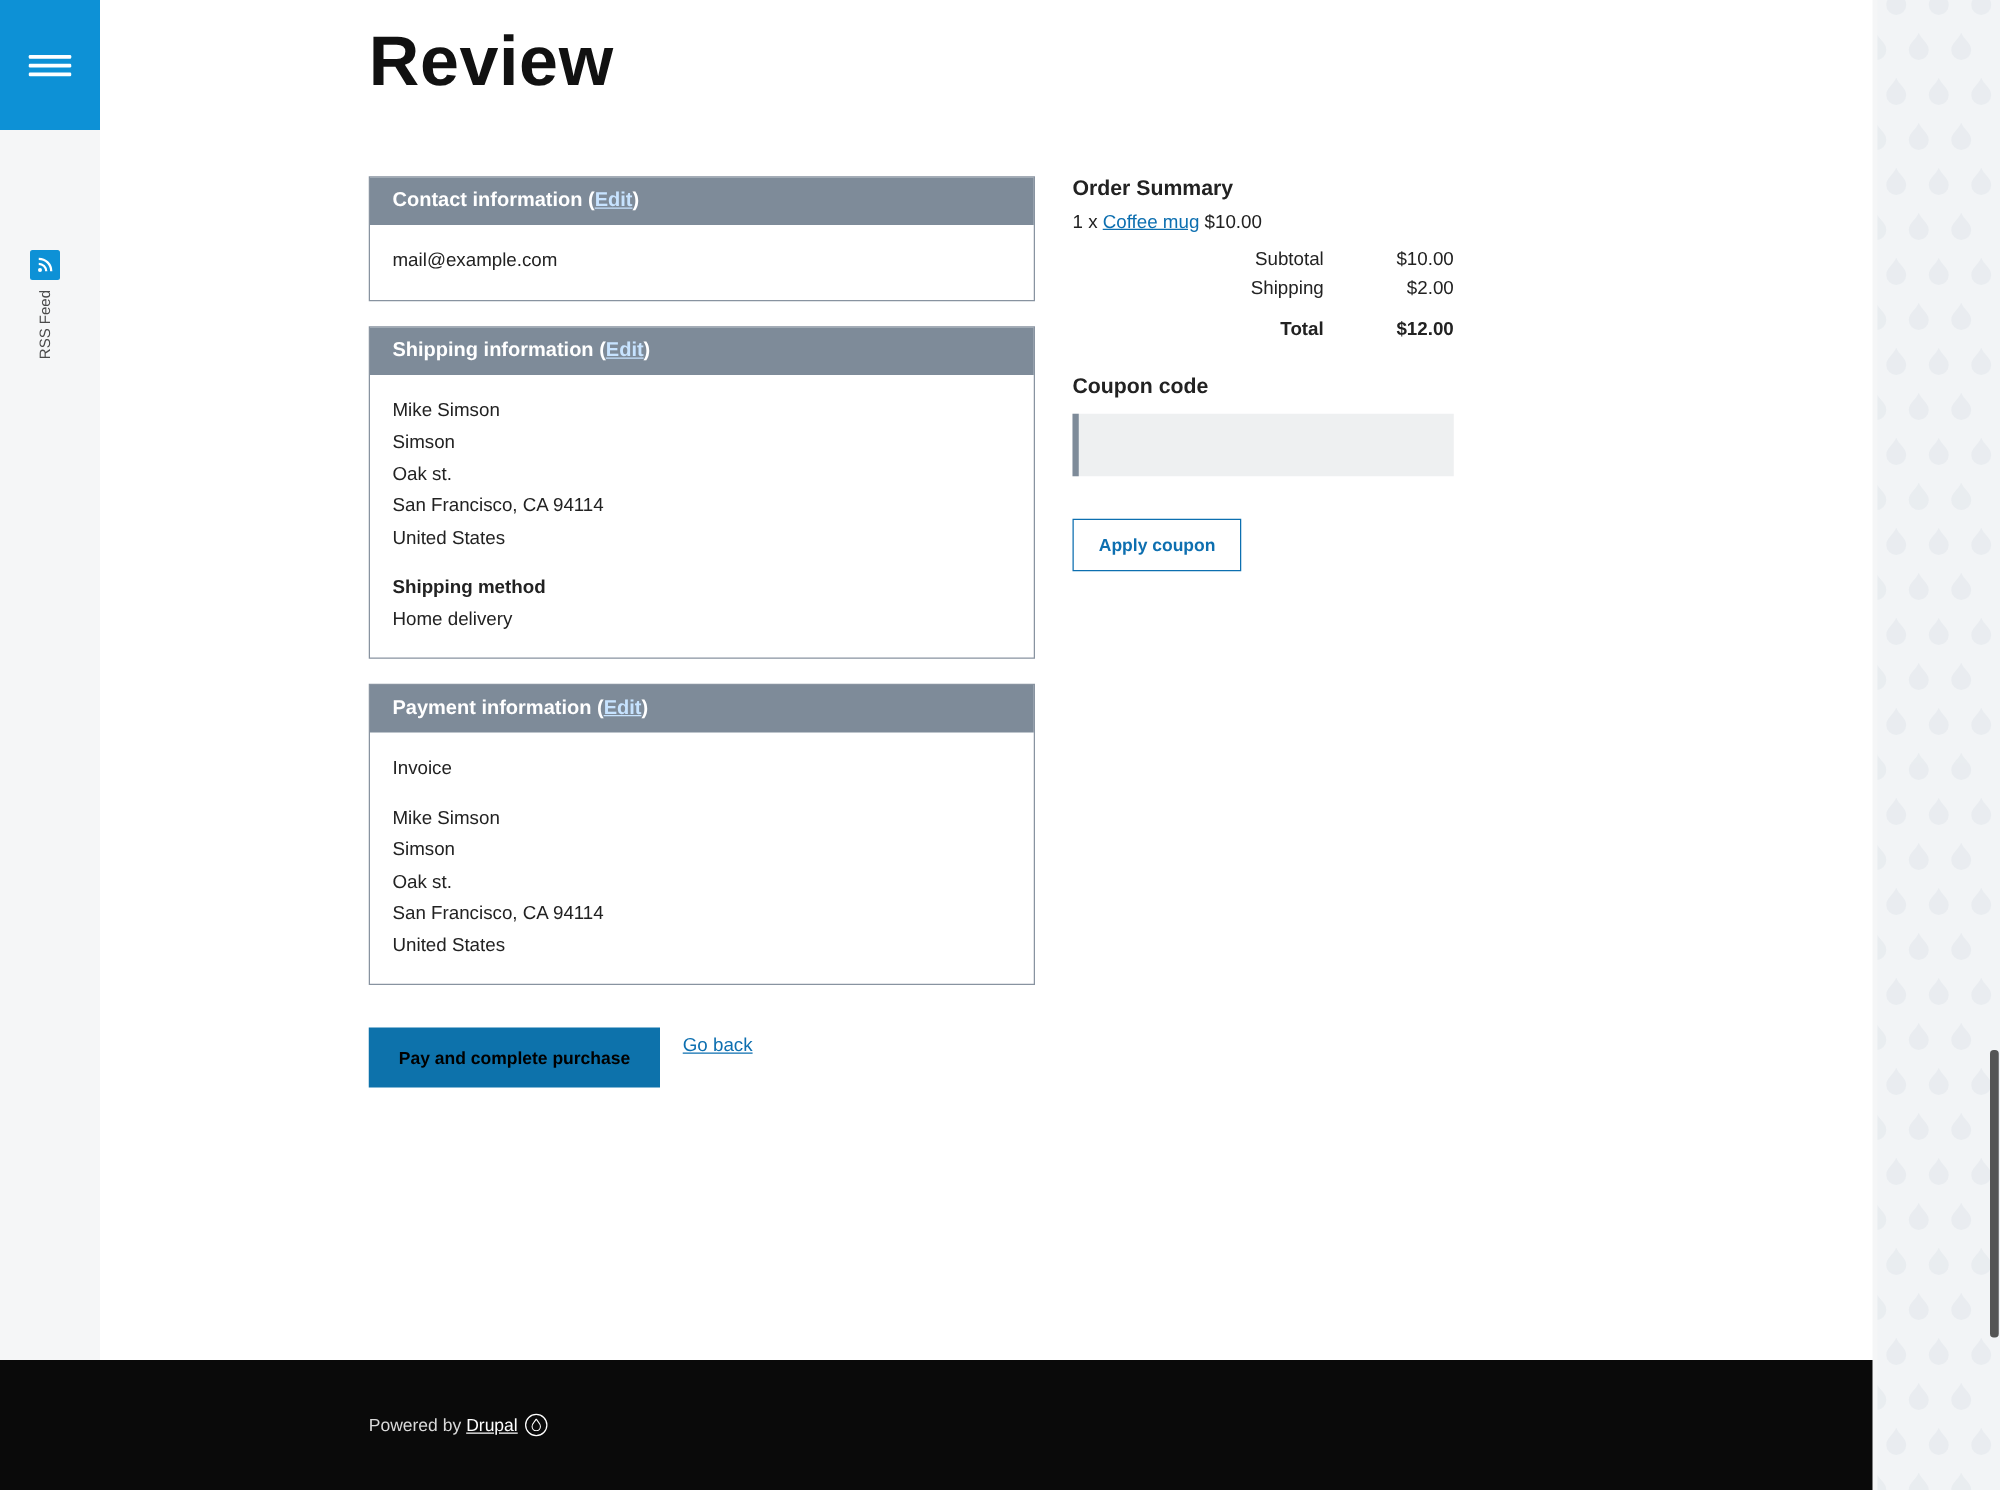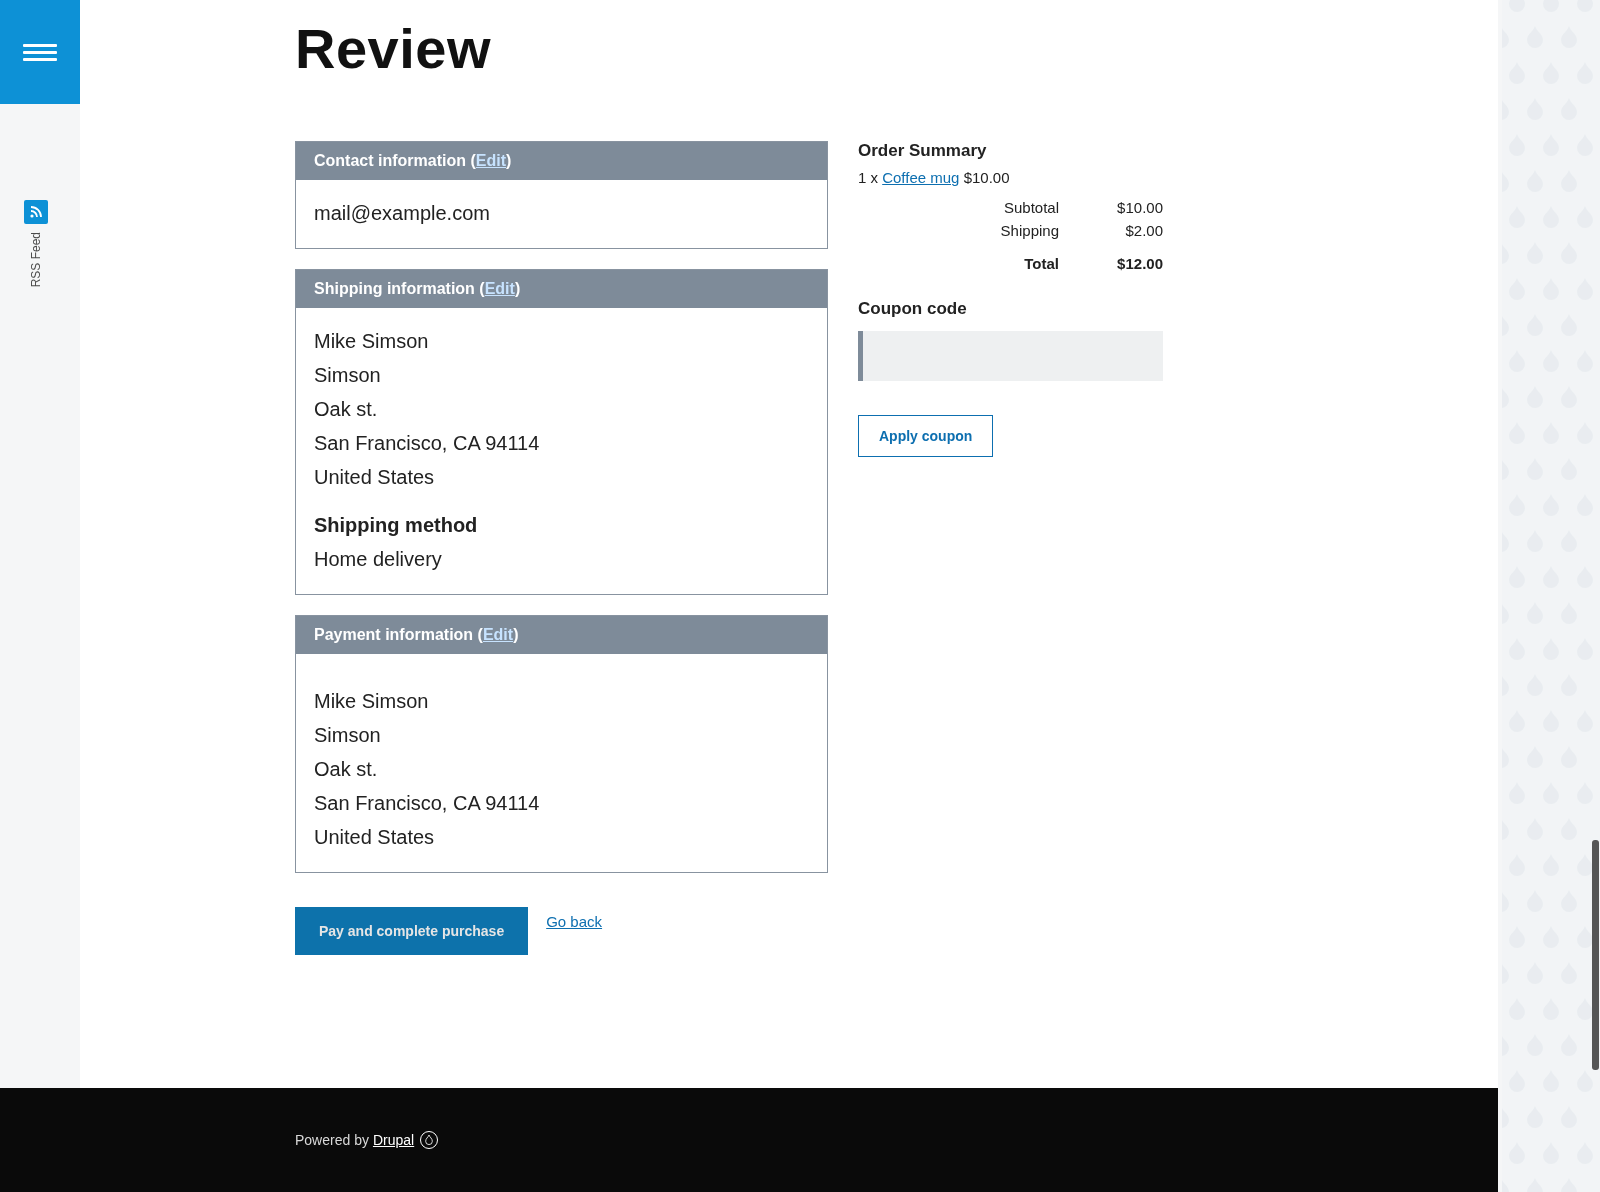--- a/index.html
+++ b/index.html
@@ -151,21 +151,21 @@
 }
 .panel-header .edit-link {
   color: #c7e3ff;
   text-decoration: underline;
   font-weight: 700;
   cursor: pointer;
 }
 .panel-header .paren { color: #fff; font-weight:700; }
 .panel-body {
   padding: 16px 18px 18px;
-  font-size: 20px;
+  font-size: 15px;
   line-height: 1.7;
   color: #222;
 }
 .panel-body .sub-head {
   font-weight: 700;
   margin-top: 14px;
 }
 .pay-spacer { height: 14px; }
 
 
@@ -223,21 +223,21 @@
 
 
 .action-row {
   margin-top: 34px;
   display: flex;
   align-items: center;
   gap: 18px;
 }
 .pay-btn {
   background: #0d72ab;
-  color: #e5e5e5;
+  color: #000000;
   border: none;
   padding: 16px 24px;
   font-size: 14px;
   font-weight: 700;
   cursor: pointer;
 }
 .go-back {
   color: #0d6fb0;
   text-decoration: underline;
   font-size: 15px;
@@ -822,20 +822,21 @@
             <div>Home delivery</div>
           </div>
         </div>
 
         <div class="panel">
           <div class="panel-header">
             <span>Payment information</span>
             <span class="paren"> (</span><span class="edit-link">Edit</span><span class="paren">)</span>
           </div>
           <div class="panel-body">
+            <div>Invoice</div>
             <div class="pay-spacer"></div>
             <div>Mike Simson</div>
             <div>Simson</div>
             <div>Oak st.</div>
             <div>San Francisco, CA 94114</div>
             <div>United States</div>
           </div>
         </div>
 
         <div class="action-row">

